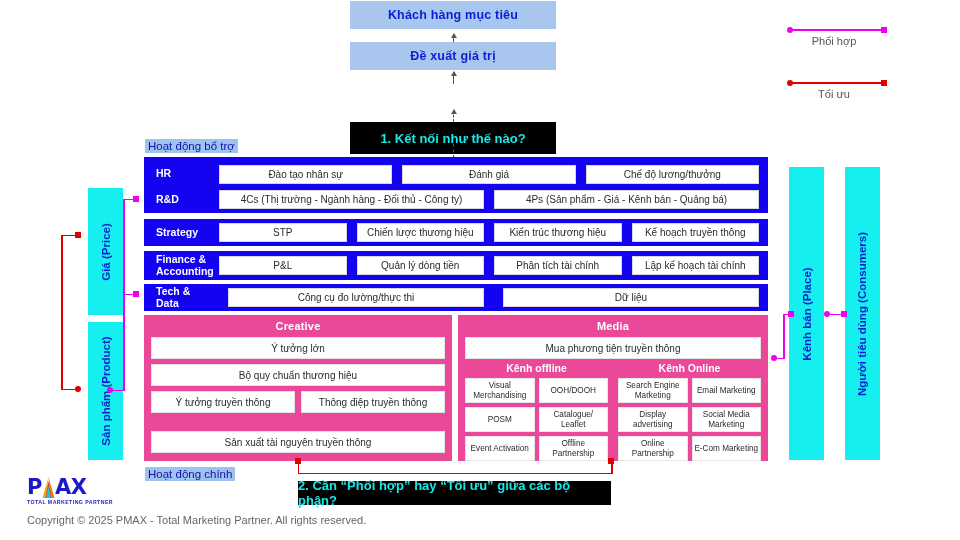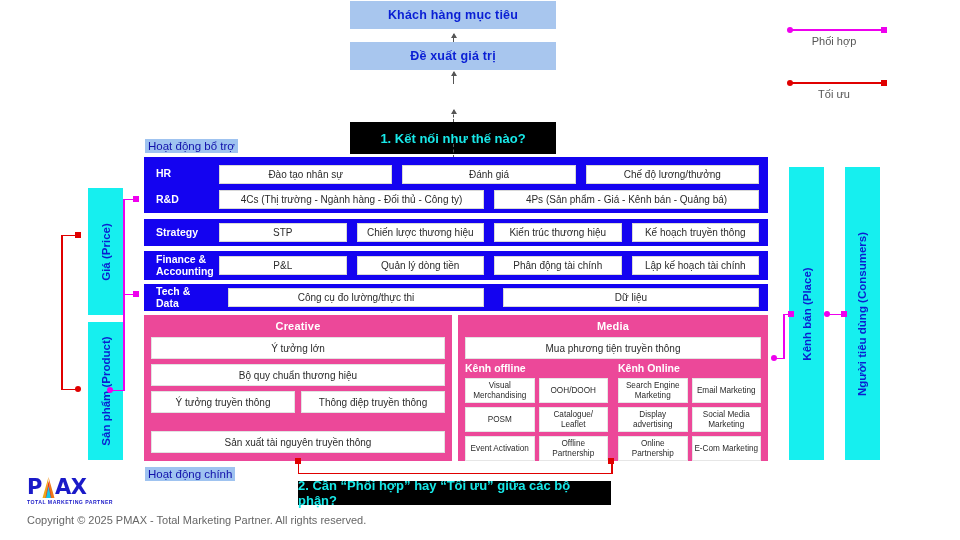--- a/index.html
+++ b/index.html
@@ -100,21 +100,21 @@
     background:#ffffff; color:#2b2b2b; font-size:10px;
     display:flex; align-items:center; justify-content:center;
     text-align:center; border:1px solid #e2e2e2;
     height:22px; margin-bottom:5px;
   }
   .prow2{ display:flex; gap:6px; margin-bottom:18px; }
   .prow2 .pcell{ flex:1 1 0; margin-bottom:0; }
 
   .ch-title{
     color:#ffffff; font-weight:bold; font-size:10.5px;
-    margin:1px 0 4px 0;
+    text-align:center; margin:1px 0 4px 0;
   }
   .chan-wrap{ display:flex; gap:10px; }
   .chan-col{ flex:1 1 0; }
   .chan-grid{ display:grid; grid-template-columns:1fr 1fr; gap:4px; }
   .chan-cell{
     background:#ffffff; color:#2b2b2b;
     font-size:8.2px; line-height:1.15;
     display:flex; align-items:center; justify-content:center;
     text-align:center; border:1px solid #e6e6e6;
     height:25px; padding:0 1px;
@@ -209,21 +209,21 @@
     <div class="scell">STP</div>
     <div class="scell">Chiến lược thương hiệu</div>
     <div class="scell">Kiến trúc thương hiệu</div>
     <div class="scell">Kế hoạch truyền thông</div>
   </div>
 
   <div class="srow" style="left:144px; top:251px; width:624px; height:29px;">
     <div class="srow-title">Finance &amp; Accounting</div>
     <div class="scell">P&amp;L</div>
     <div class="scell">Quản lý dòng tiền</div>
-    <div class="scell">Phân động tài chính</div>
+    <div class="scell">Phân tích tài chính</div>
     <div class="scell">Lập kế hoạch tài chính</div>
   </div>
 
   <div class="srow" style="left:144px; top:284px; width:624px; height:27px;gap:9px;">
     <div class="srow-title">Tech &amp; Data</div>
     <div class="scell">Công cụ đo lường/thực thi</div>
     <div class="scell">Dữ liệu</div>
   </div>
 
   <div class="panel" style="left:144px; top:315px; width:308px; height:146px;">

